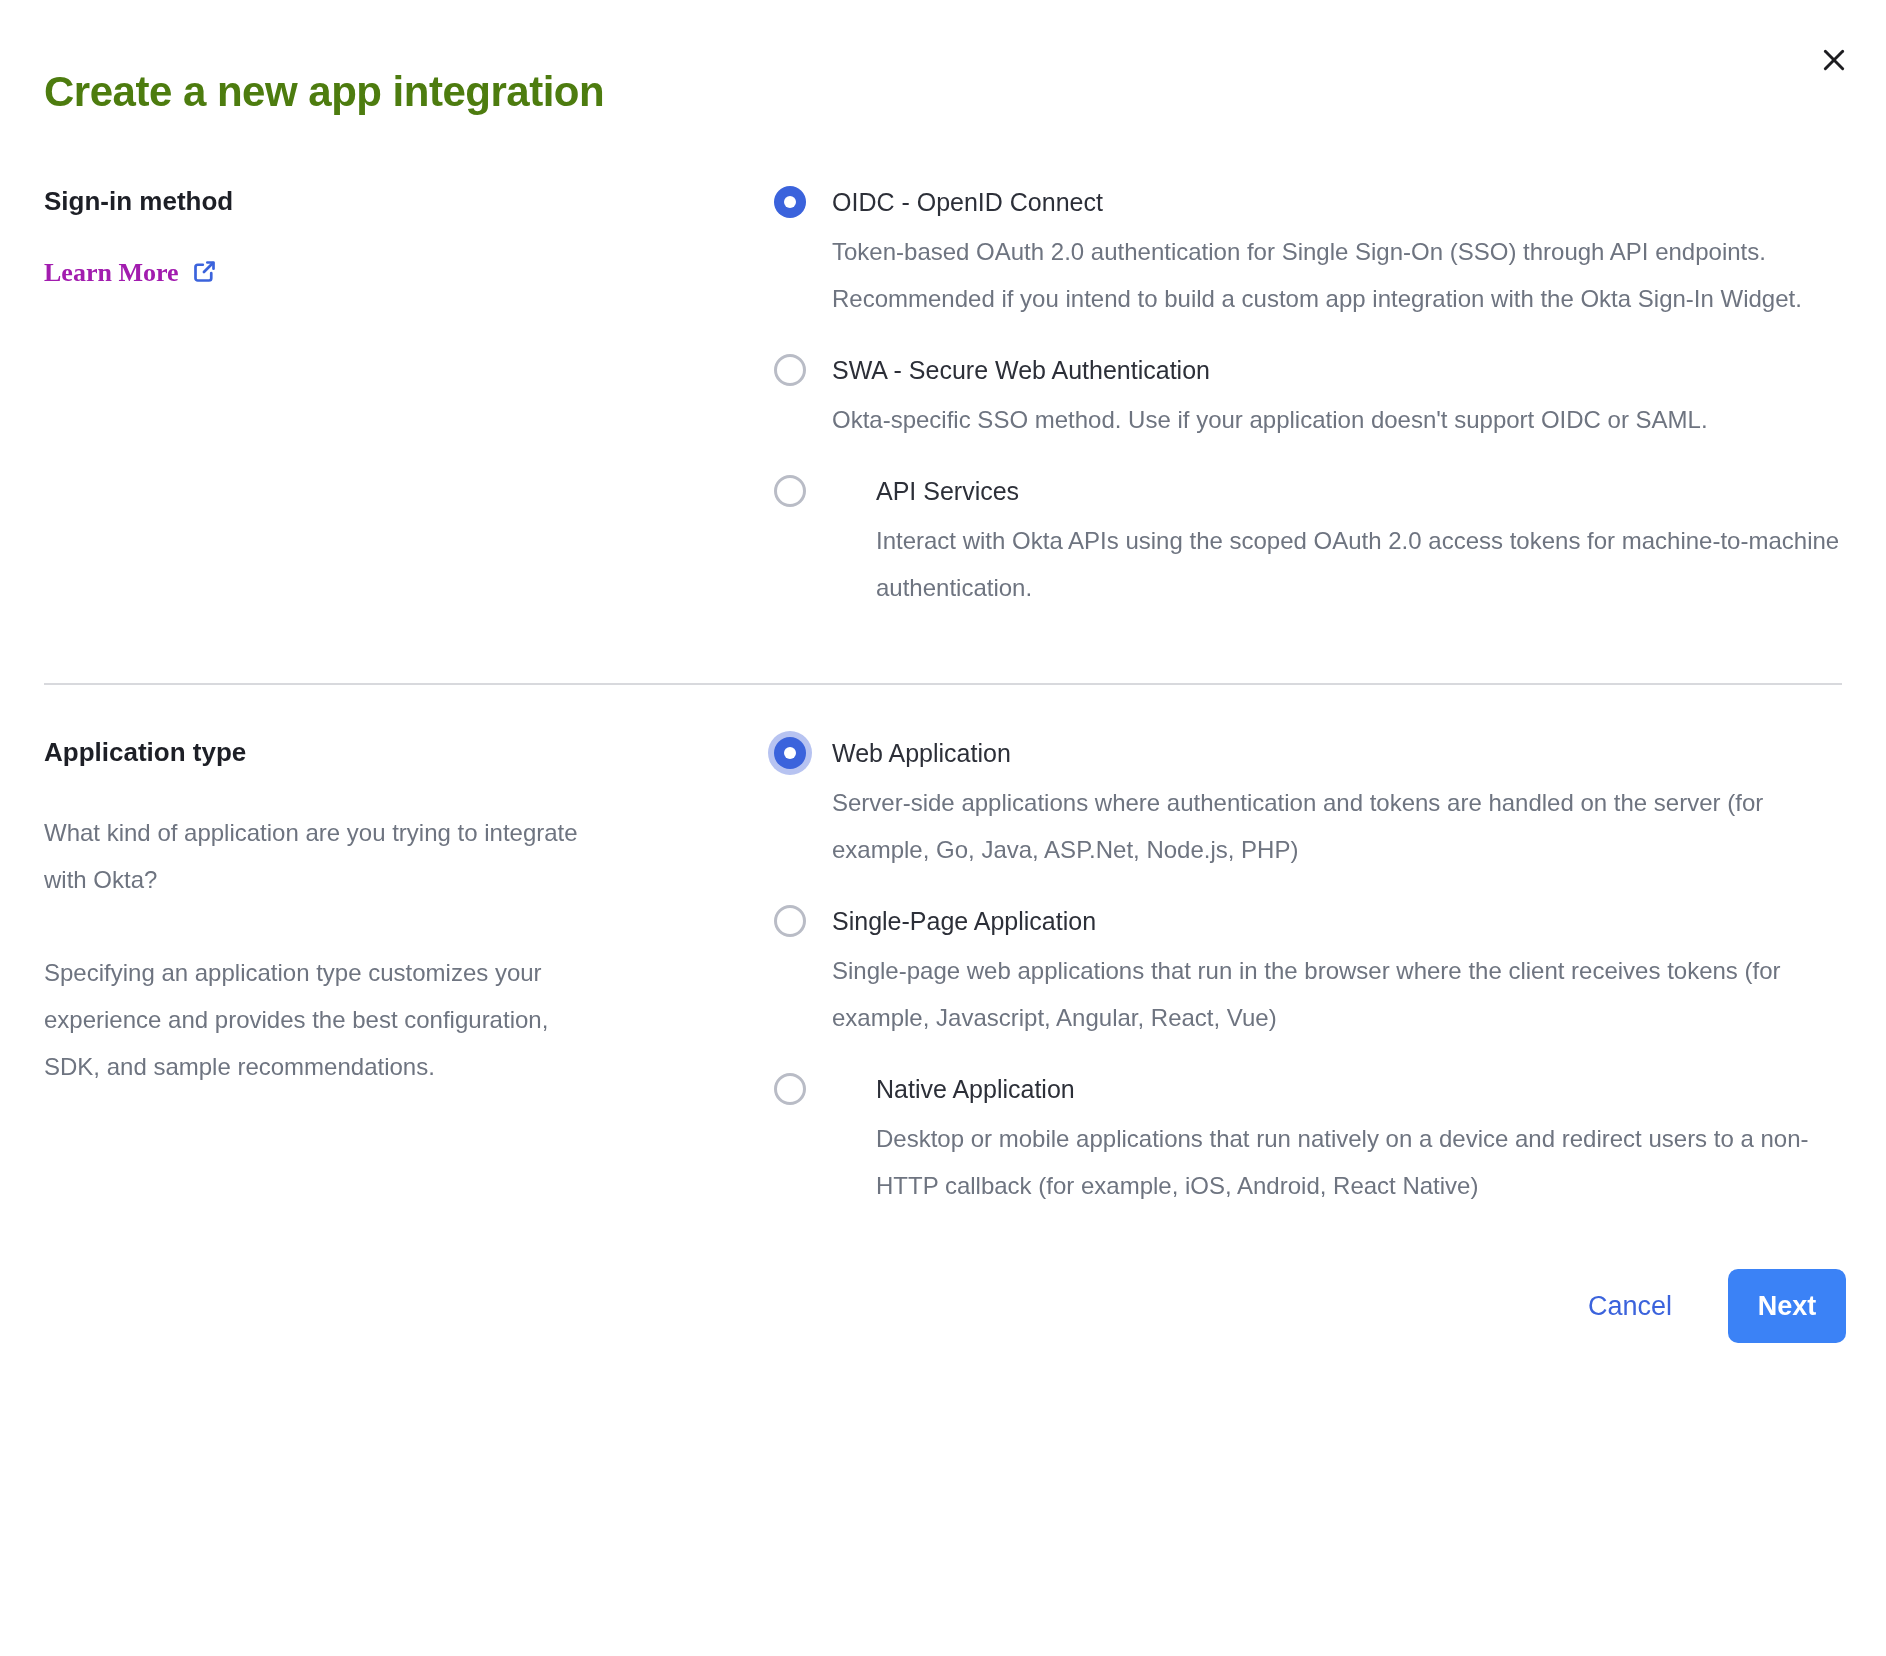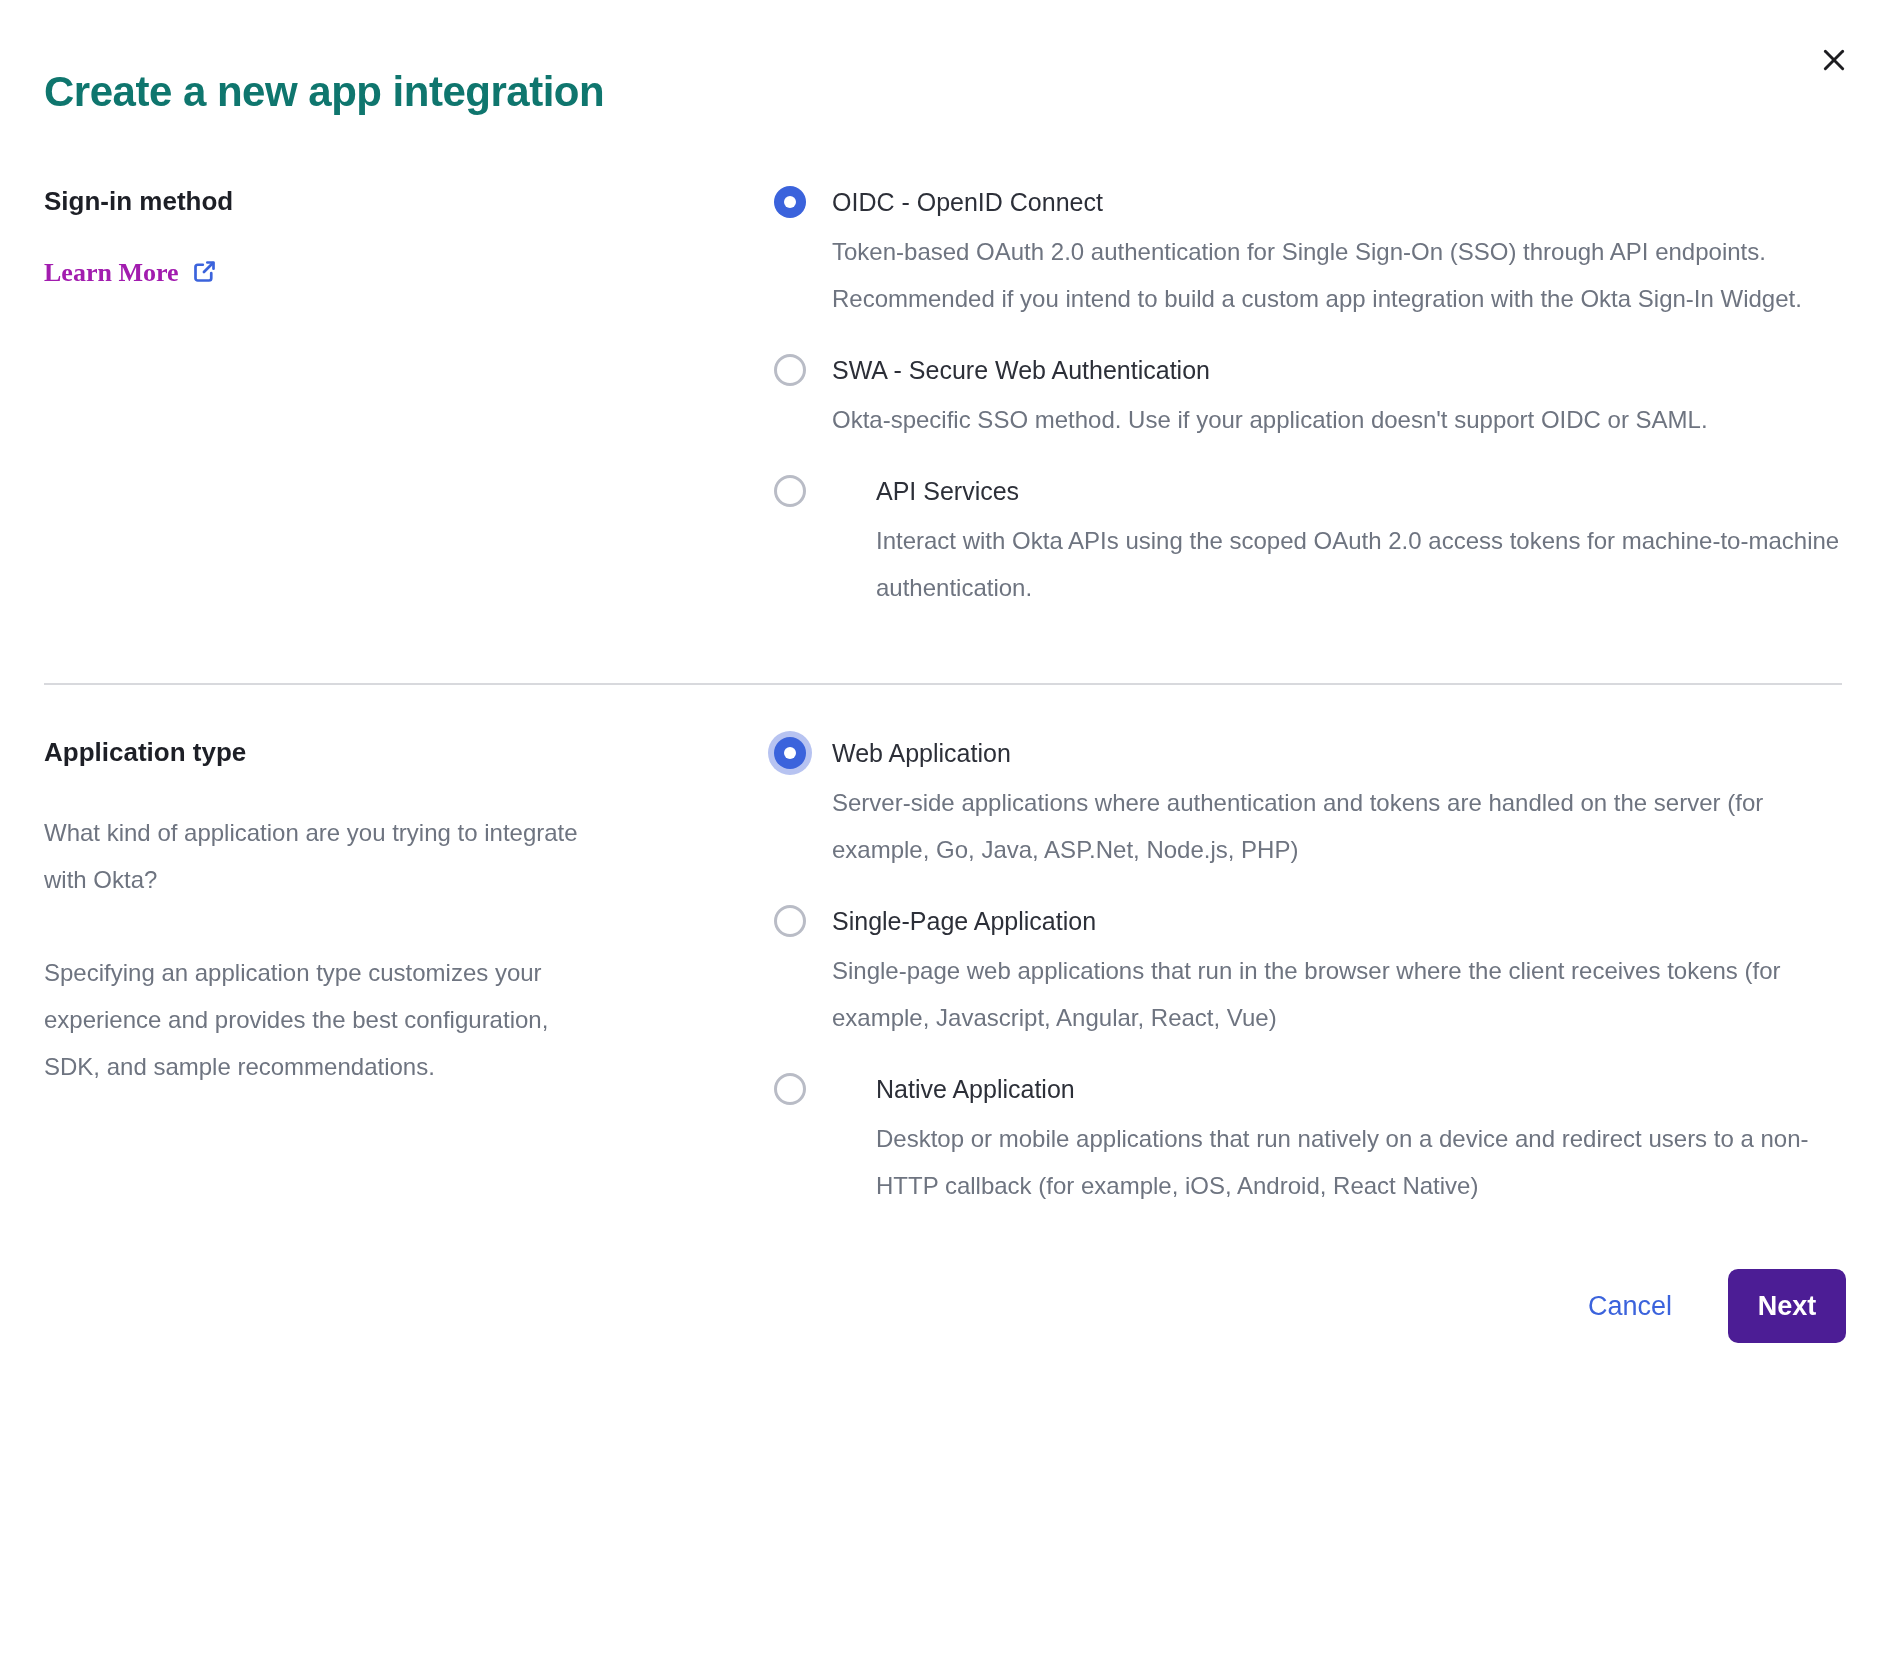--- a/index.html
+++ b/index.html
@@ -16,21 +16,21 @@
   .close-btn {
     position: absolute; top: 40px; right: 32px;
     width: 40px; height: 40px;
     background: none; border: none; padding: 4px; cursor: pointer;
   }
 
   h1.dialog-title {
     margin: 66px 44px 0 44px;
     font-size: 42px; font-weight: 700;
     letter-spacing: -0.5px;
-    color: #0f766e;
+    color: #4d7c0f;
     line-height: 52px;
   }
 
   .section {
     display: grid;
     grid-template-columns: 730px 1fr;
     padding: 0 30px 0 44px;
   }
   .section.signin { margin-top: 66px; }
   .section.apptype { margin-top: 50px; }
@@ -97,21 +97,21 @@
     display: flex; justify-content: flex-end; align-items: center;
     gap: 56px;
     margin: 60px 40px 0 0;
   }
   .cancel-link {
     font-size: 27px; font-weight: 400;
     color: #3b63dc; text-decoration: none; cursor: pointer;
   }
   .next-btn {
     width: 118px; height: 74px;
-    background: #4c1d95; color: #ffffff;
+    background: #3b82f6; color: #ffffff;
     border: none; border-radius: 10px;
     font-family: inherit;
     font-size: 27px; font-weight: 600;
     cursor: pointer;
   }
 </style>
 </head>
 <body>
 
 <div>

